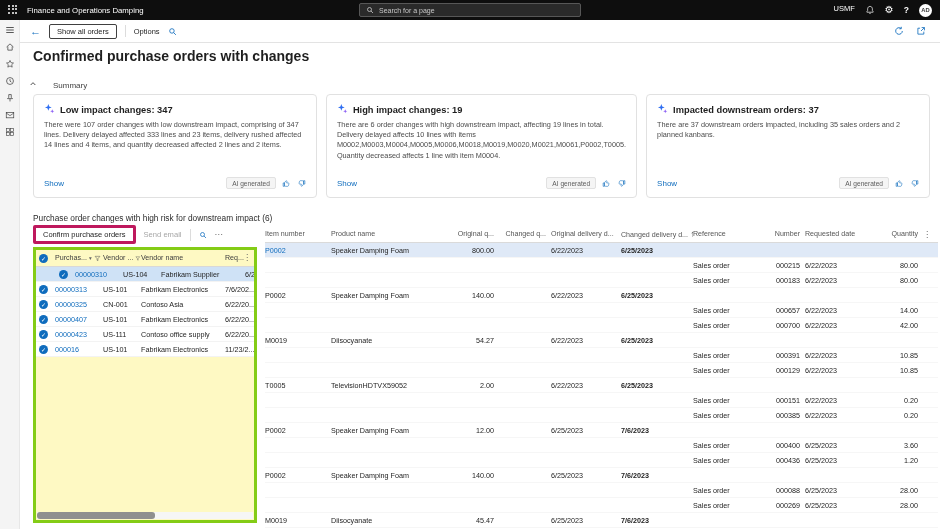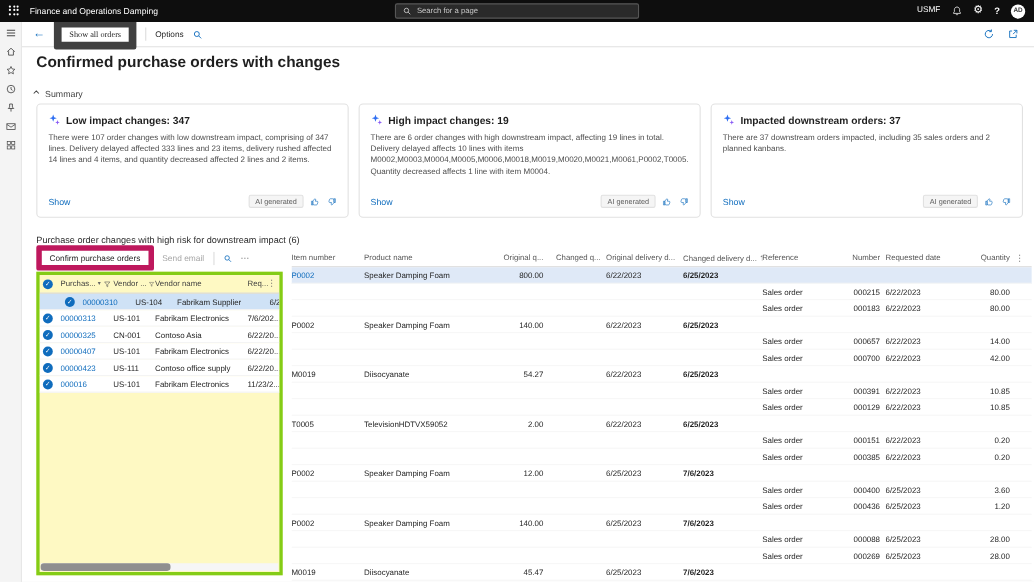--- a/index.html
+++ b/index.html
@@ -22,36 +22,36 @@
   .avatar { width:13px; height:13px; border-radius:50%; background:#fff; color:#3a3a3a; font-size:5.8px;
             font-weight:700; display:flex; align-items:center; justify-content:center; cursor:pointer; }
   .tb-ic { display:flex; align-items:center; cursor:pointer; }
   .gear-glyph { font-size:10px; line-height:10px; color:#fff; }
   .help-glyph { font-size:8.5px; font-weight:700; color:#fff; }
 
   
   .actionbar { position:absolute; top:20px; left:20px; right:0; height:23px; background:#fff;
                border-bottom:1px solid #e3e3e3; display:flex; align-items:center; gap:8px; padding:0 10px; }
   .back { color:#0f6cbd; font-size:11px; line-height:11px; cursor:pointer; }
-  .btn-light { border:7px solid #404040; border-radius:2px; padding:2px 7px; font-size:7.5px;
-               background:#fff; cursor:pointer; white-space:nowrap;font-family:Liberation Serif, serif; }
+  .btn-light { border:1px solid #404040; border-radius:2px; padding:2px 7px; font-size:7.5px;
+               background:#fff; cursor:pointer; white-space:nowrap; }
   .vdiv { width:1px; height:12px; background:#dcdcdc; }
   .ab-label { font-size:7.5px; cursor:pointer; }
   .ab-right { margin-left:auto; display:flex; gap:12px; align-items:center; padding-right:4px; }
 
   
   .leftnav { position:absolute; top:20px; left:0; bottom:0; width:20px; background:#f4f4f4;
              border-right:1px solid #e7e7e7; display:flex; flex-direction:column; align-items:center;
              padding-top:5px; gap:7px; }
   .ln { display:flex; cursor:pointer; }
 
   
   .content { position:absolute; top:43px; left:20px; right:0; bottom:0; }
   .page-title { position:absolute; top:5px; left:13px; font-size:14px; font-weight:700; color:#1f1f1f; }
-  .summary-row { position:absolute; top:37px; left:9px; display:flex; align-items:center; gap:4px;
+  .summary-row { position:absolute; top:37px; left:9px; display:flex; align-items:center; gap:16px;
                  font-size:8px; color:#424242; cursor:pointer; }
 
   
   .cards { position:absolute; top:51px; left:13px; right:10px; height:104px; display:flex; gap:9px; }
   .card { flex:1; border:1px solid #e1e1e1; border-radius:4px; padding:8px 10px; background:#fff;
           display:flex; flex-direction:column; }
   .card-h { display:flex; align-items:center; gap:5px; font-size:9.3px; font-weight:700; color:#1f1f1f; }
   .card-b { margin-top:4px; font-size:7.3px; line-height:1.4; color:#4c4c4c; }
   .card-f { margin-top:auto; display:flex; align-items:center; }
   .show-link { font-size:8px; color:#0f6cbd; cursor:pointer;text-align:right; }
@@ -59,21 +59,21 @@
   .ai-badge { font-size:6.6px; color:#5c5c5c; background:#f5f5f5; border:1px solid #e1e1e1;
               border-radius:2px; padding:1.5px 5px; white-space:nowrap; }
   .thumb { display:flex; cursor:pointer; }
   .thumb.down svg { transform:rotate(180deg); }
 
   .section-label { position:absolute; top:170px; left:13px; font-size:8.3px; color:#2b2b2b; }
 
   
   .left-panel { position:absolute; top:183px; left:13px; width:224px; bottom:6px; }
   .lp-toolbar { display:flex; align-items:center; gap:8px; height:17px; font-size:7.6px; }
-  .btn-confirm { border:5px solid #be185d; border-radius:2px; padding:2px 7px; background:#fff;
+  .btn-confirm { border:3px solid #be185d; border-radius:2px; padding:2px 7px; background:#fff;
                  font-size:7.5px; cursor:pointer; white-space:nowrap; }
   .btn-disabled { color:#a6a6a6; cursor:default; white-space:nowrap; }
   .mini-ellipsis { font-size:8px; color:#616161; cursor:pointer; }
   .lp-grid { position:absolute; top:21px; left:0; right:0; bottom:0; border:3px solid #84cc16;
              background:#fef9c3; overflow:hidden; }
   .lhead, .lrow { display:grid; grid-template-columns:16px 48px 38px 84px 1fr; align-items:center;
                   padding-left:3px; }
   .lhead { height:17px; border-bottom:1px solid #d8d8d8; font-size:7.1px; color:#3d3d3d; position:relative; }
   .lrow { height:15px; font-size:7.2px; border-bottom:1px solid #f3f3f3; cursor:pointer; background:#fff; }
   .lrow.sel { background:#cfe2f6;padding-left:23px; }

